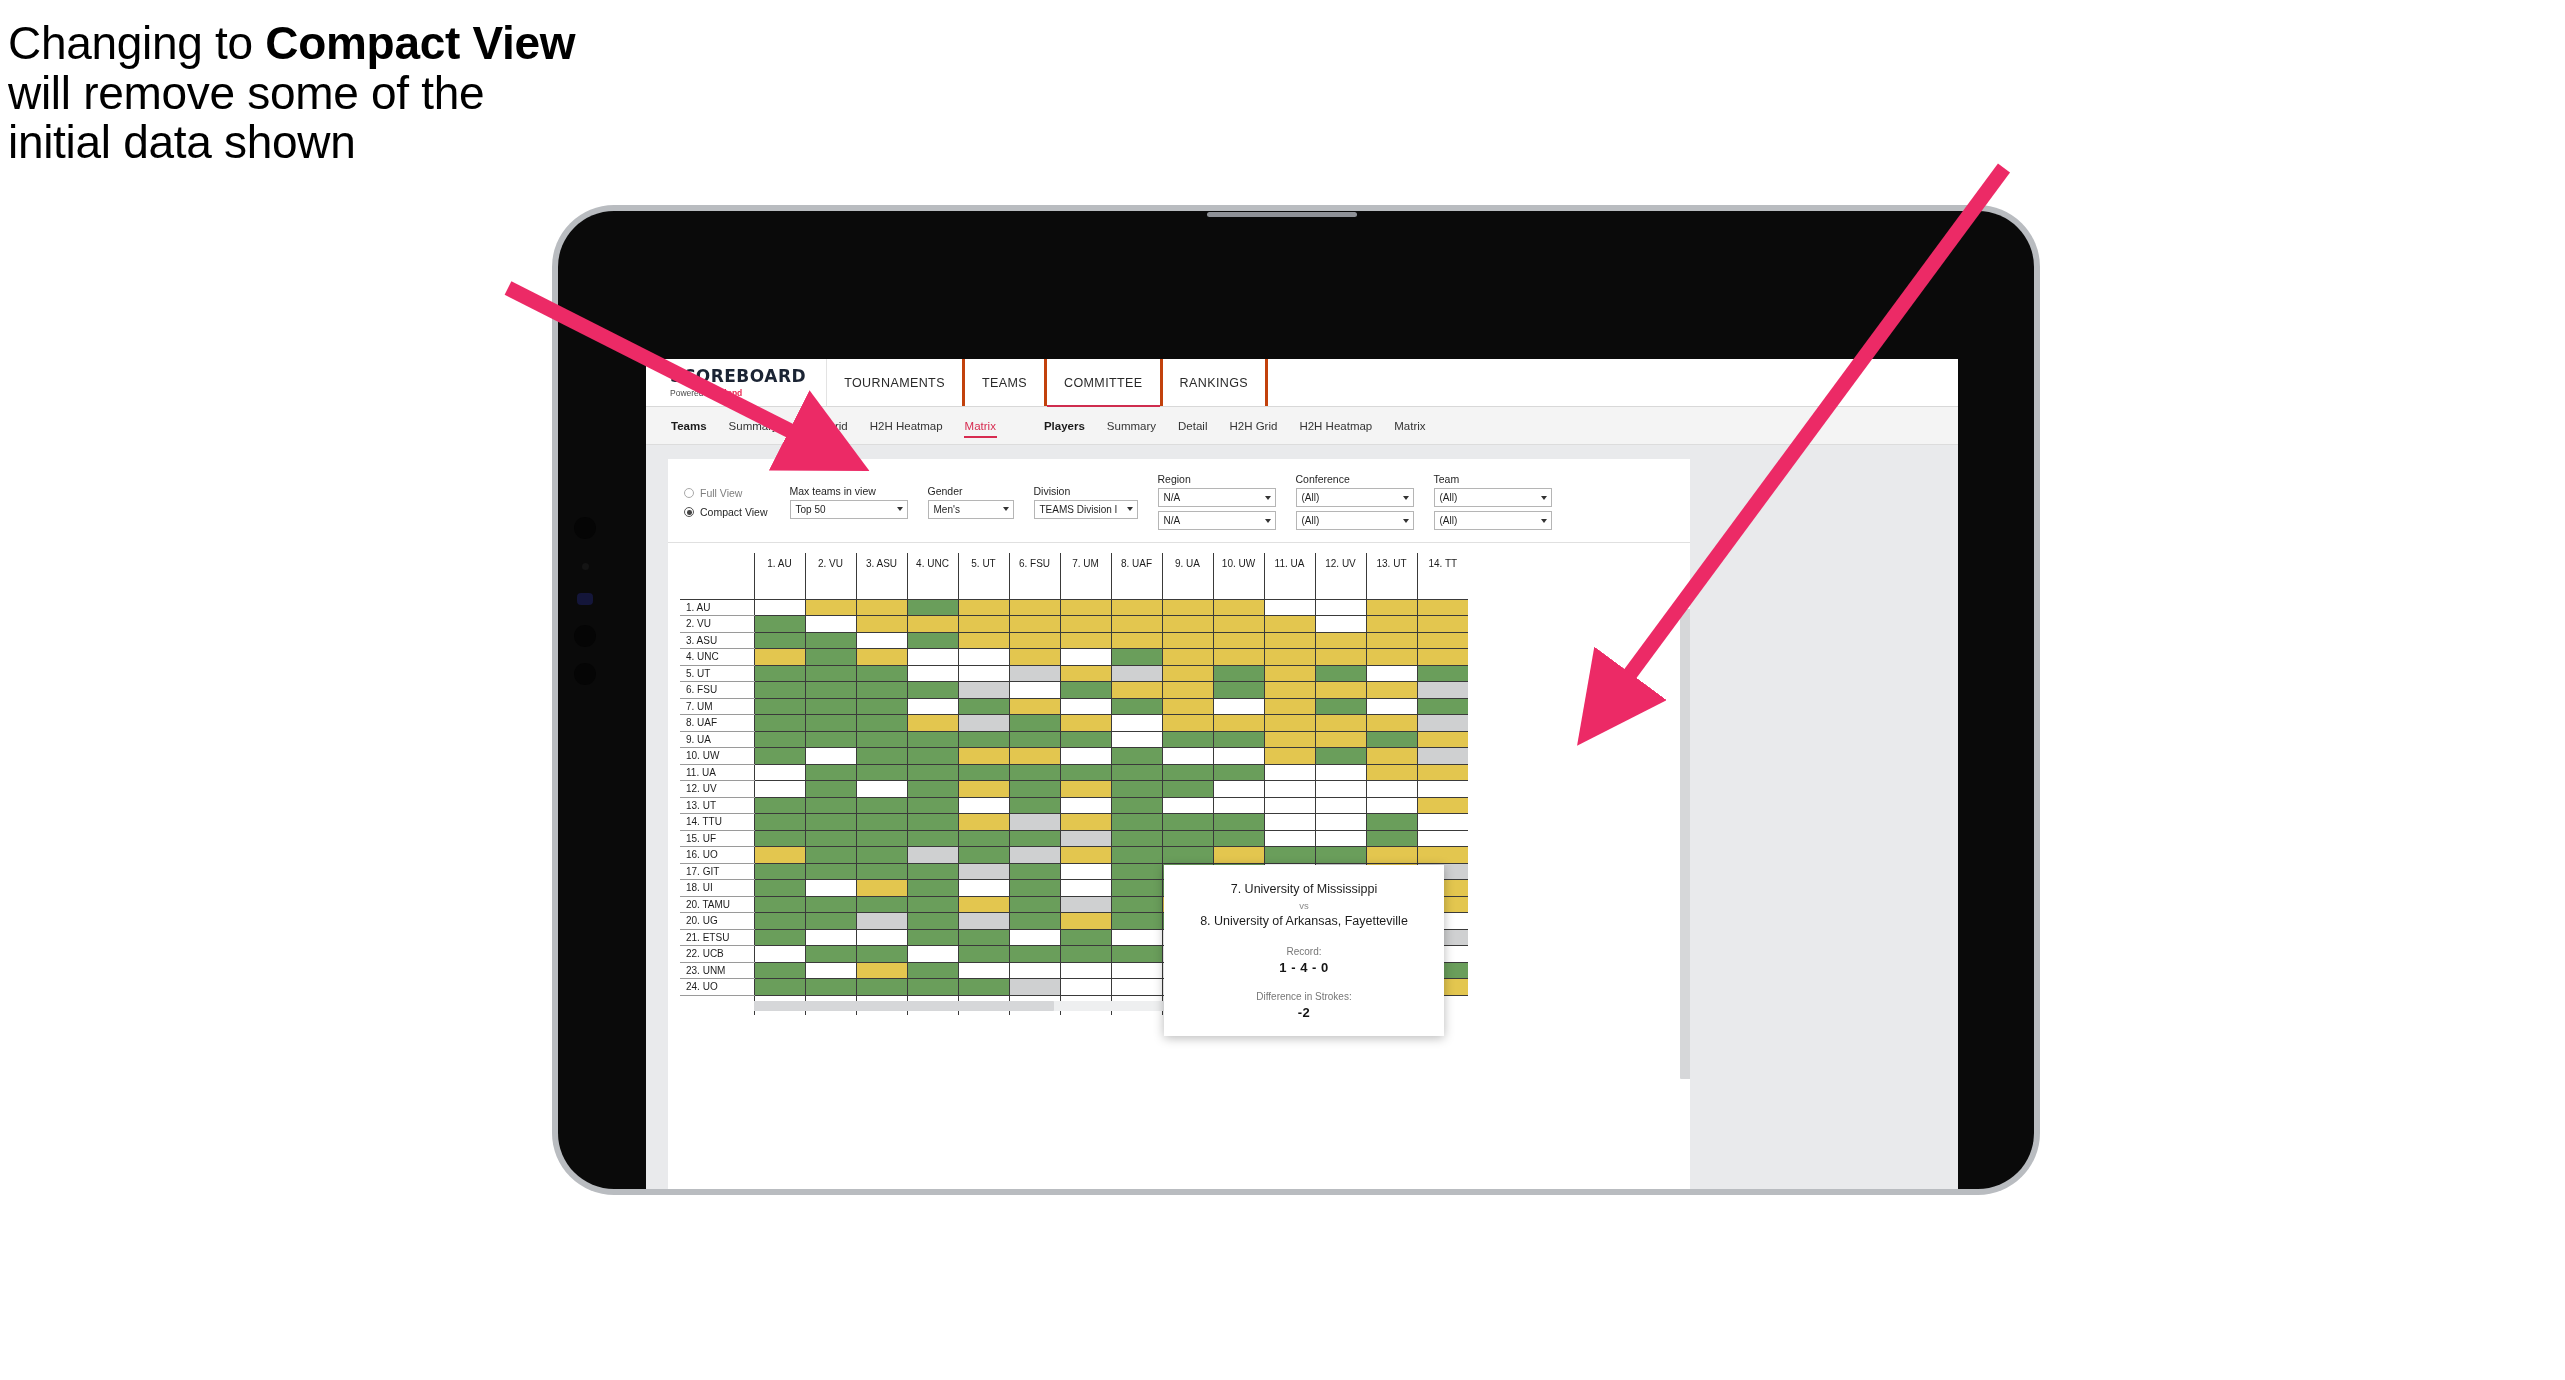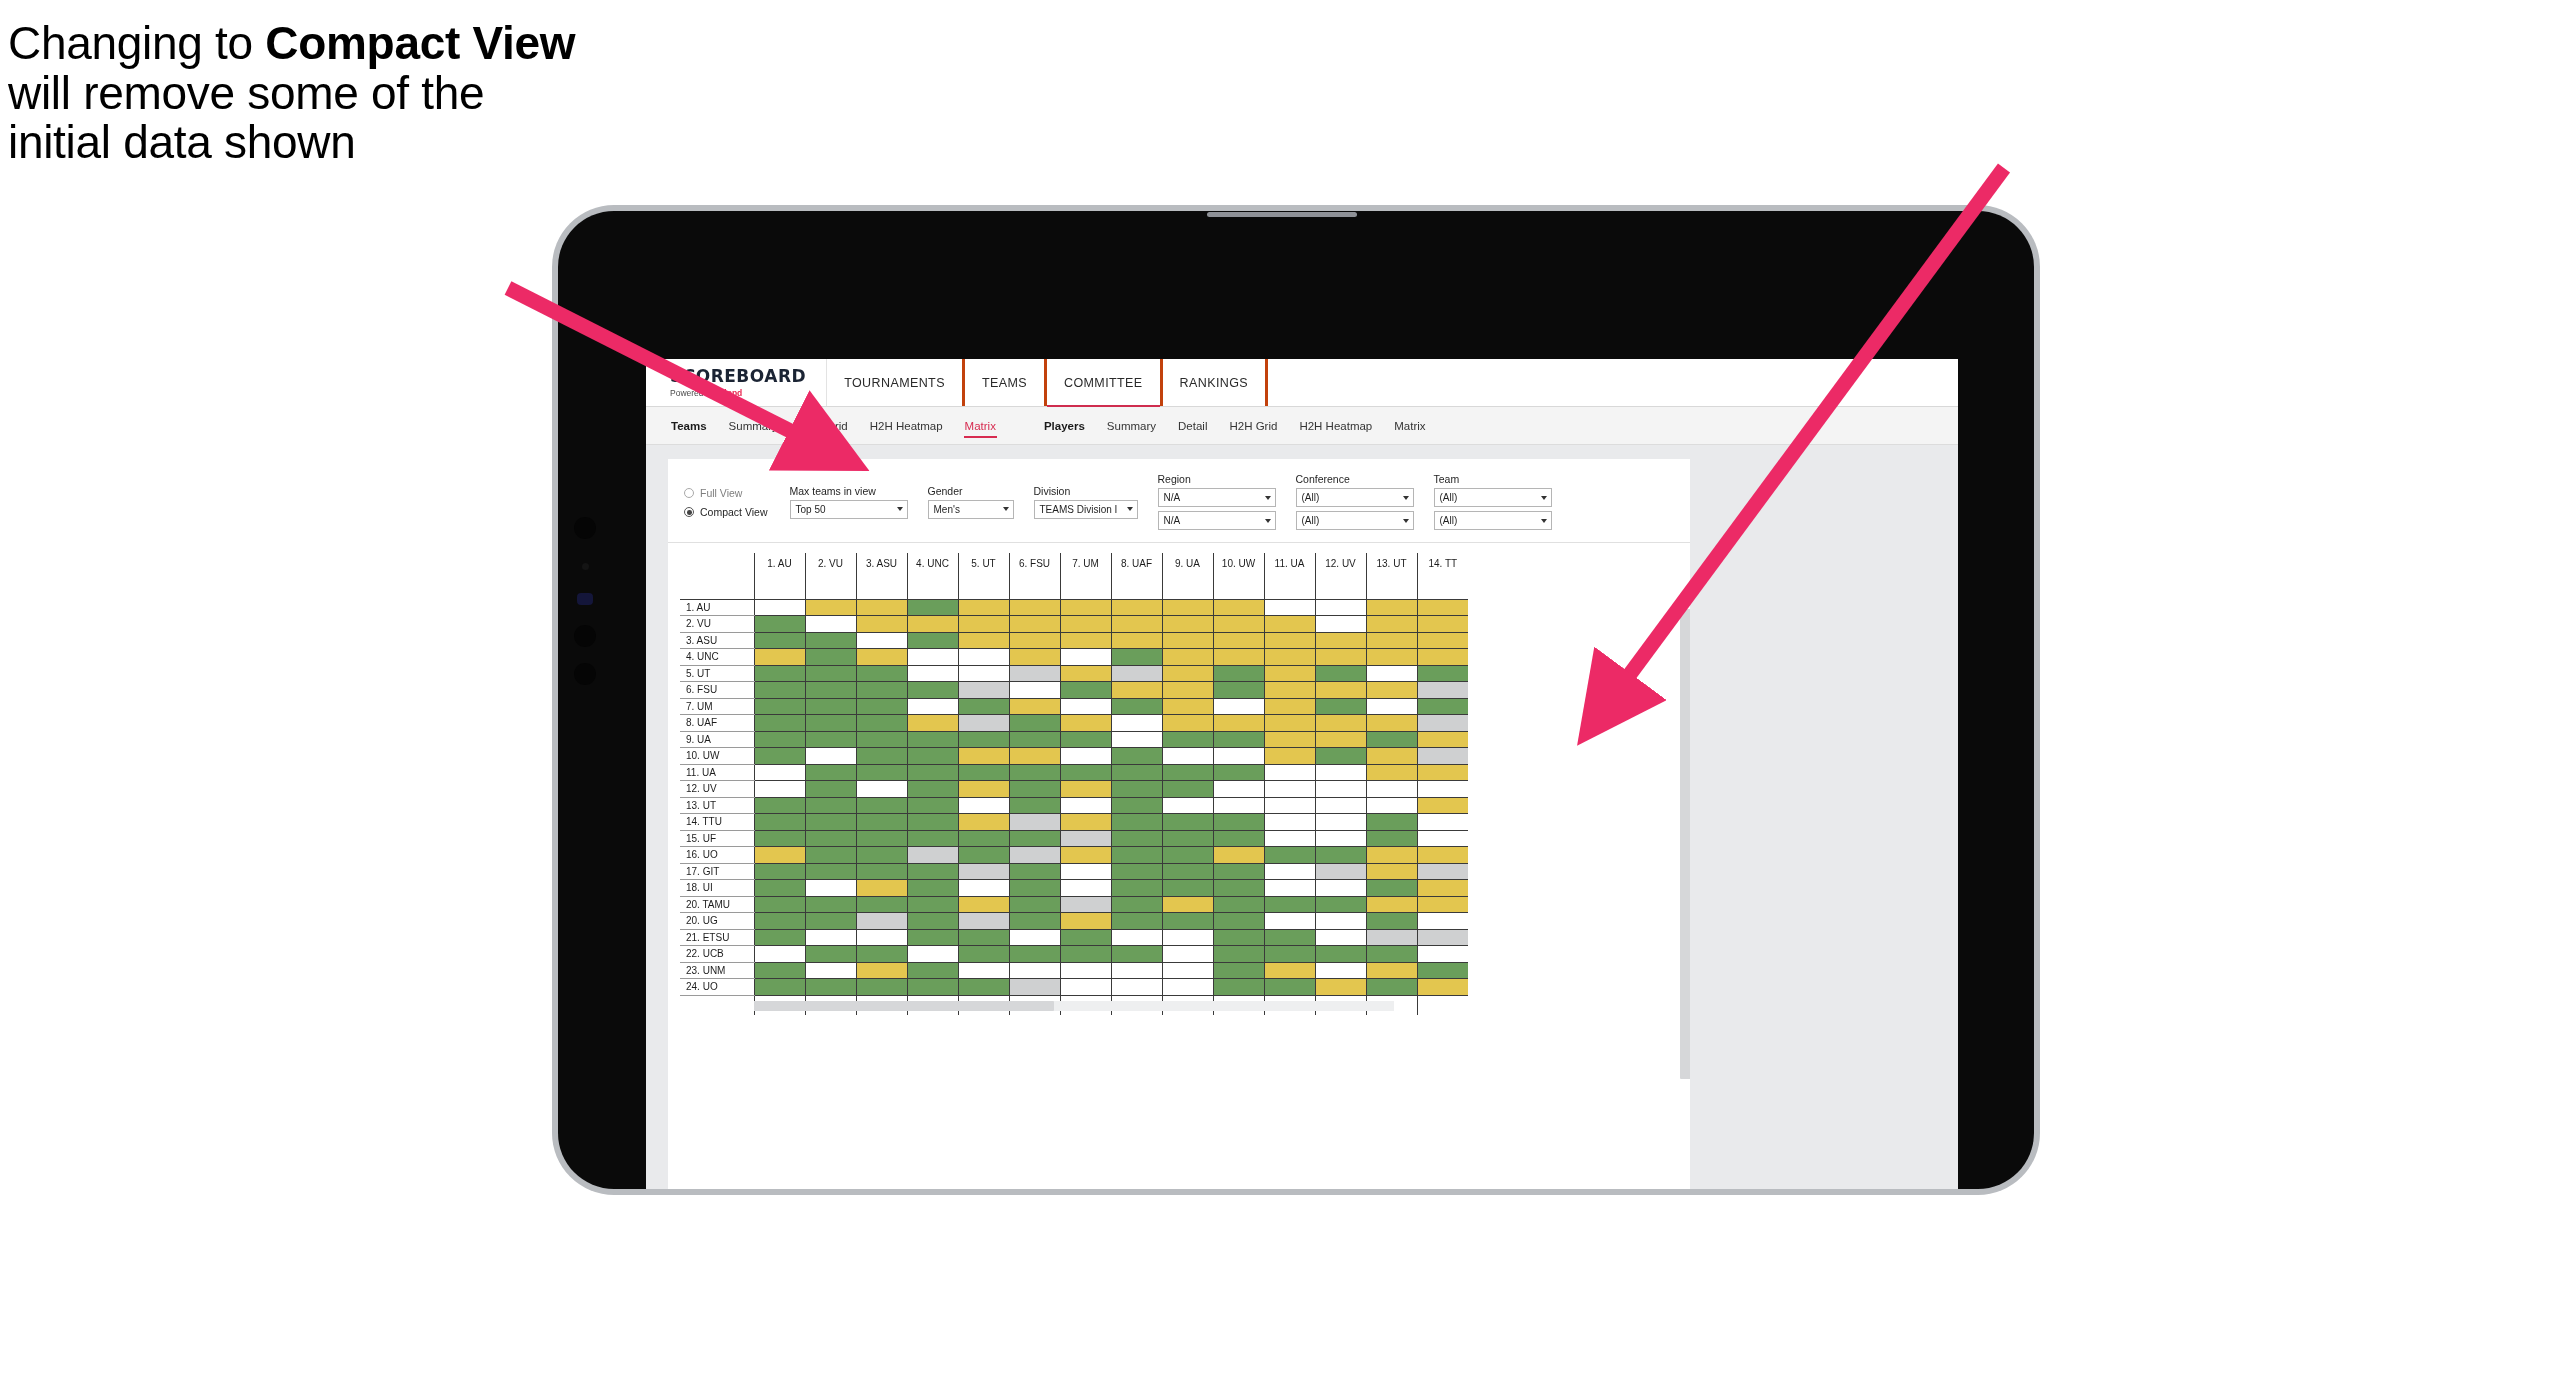--- a/index.html
+++ b/index.html
@@ -816,20 +816,29 @@
                       <td class="cell"></td>
                       <td class="cell"></td>
                     </tr>
                   </tbody>
               </table>
               <div id="hscrolltrack"></div>
               <div id="hscroll"></div>
               <div id="vscroll"></div>
             </div>
 
+            <div id="tooltip">
+              <div class="tt-team">7. University of Mississippi</div>
+              <div class="tt-vs">vs</div>
+              <div class="tt-team">8. University of Arkansas, Fayetteville</div>
+              <div class="tt-lbl">Record:</div>
+              <div class="tt-val">1 - 4 - 0</div>
+              <div class="tt-lbl">Difference in Strokes:</div>
+              <div class="tt-val">-2</div>
+            </div>
 
           </div>
         </div>
 
       </div>
     </div>
   </div>
 
   <svg class="arrow-svg">
     <defs>

